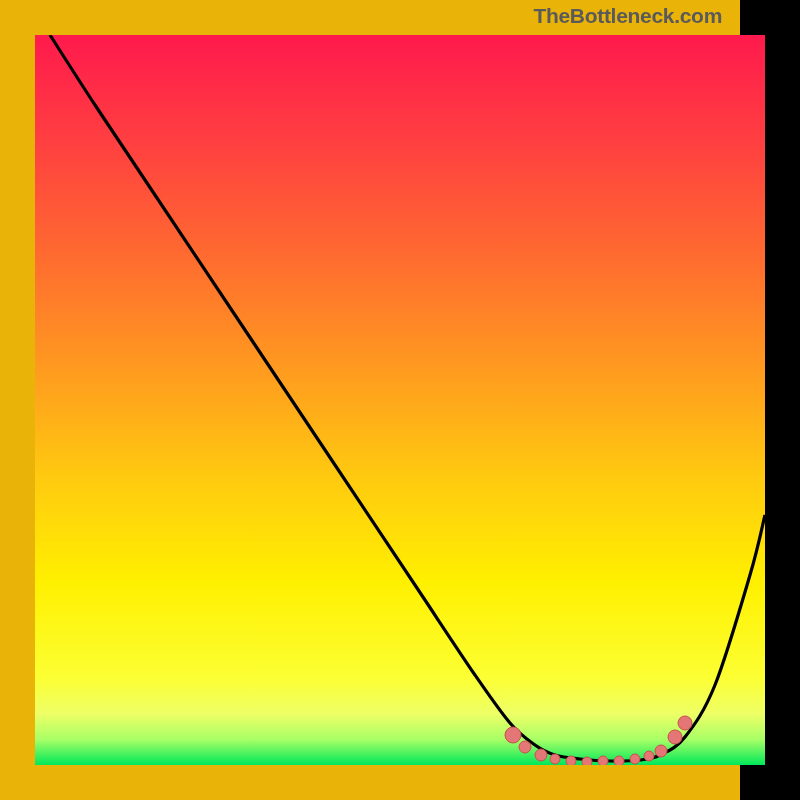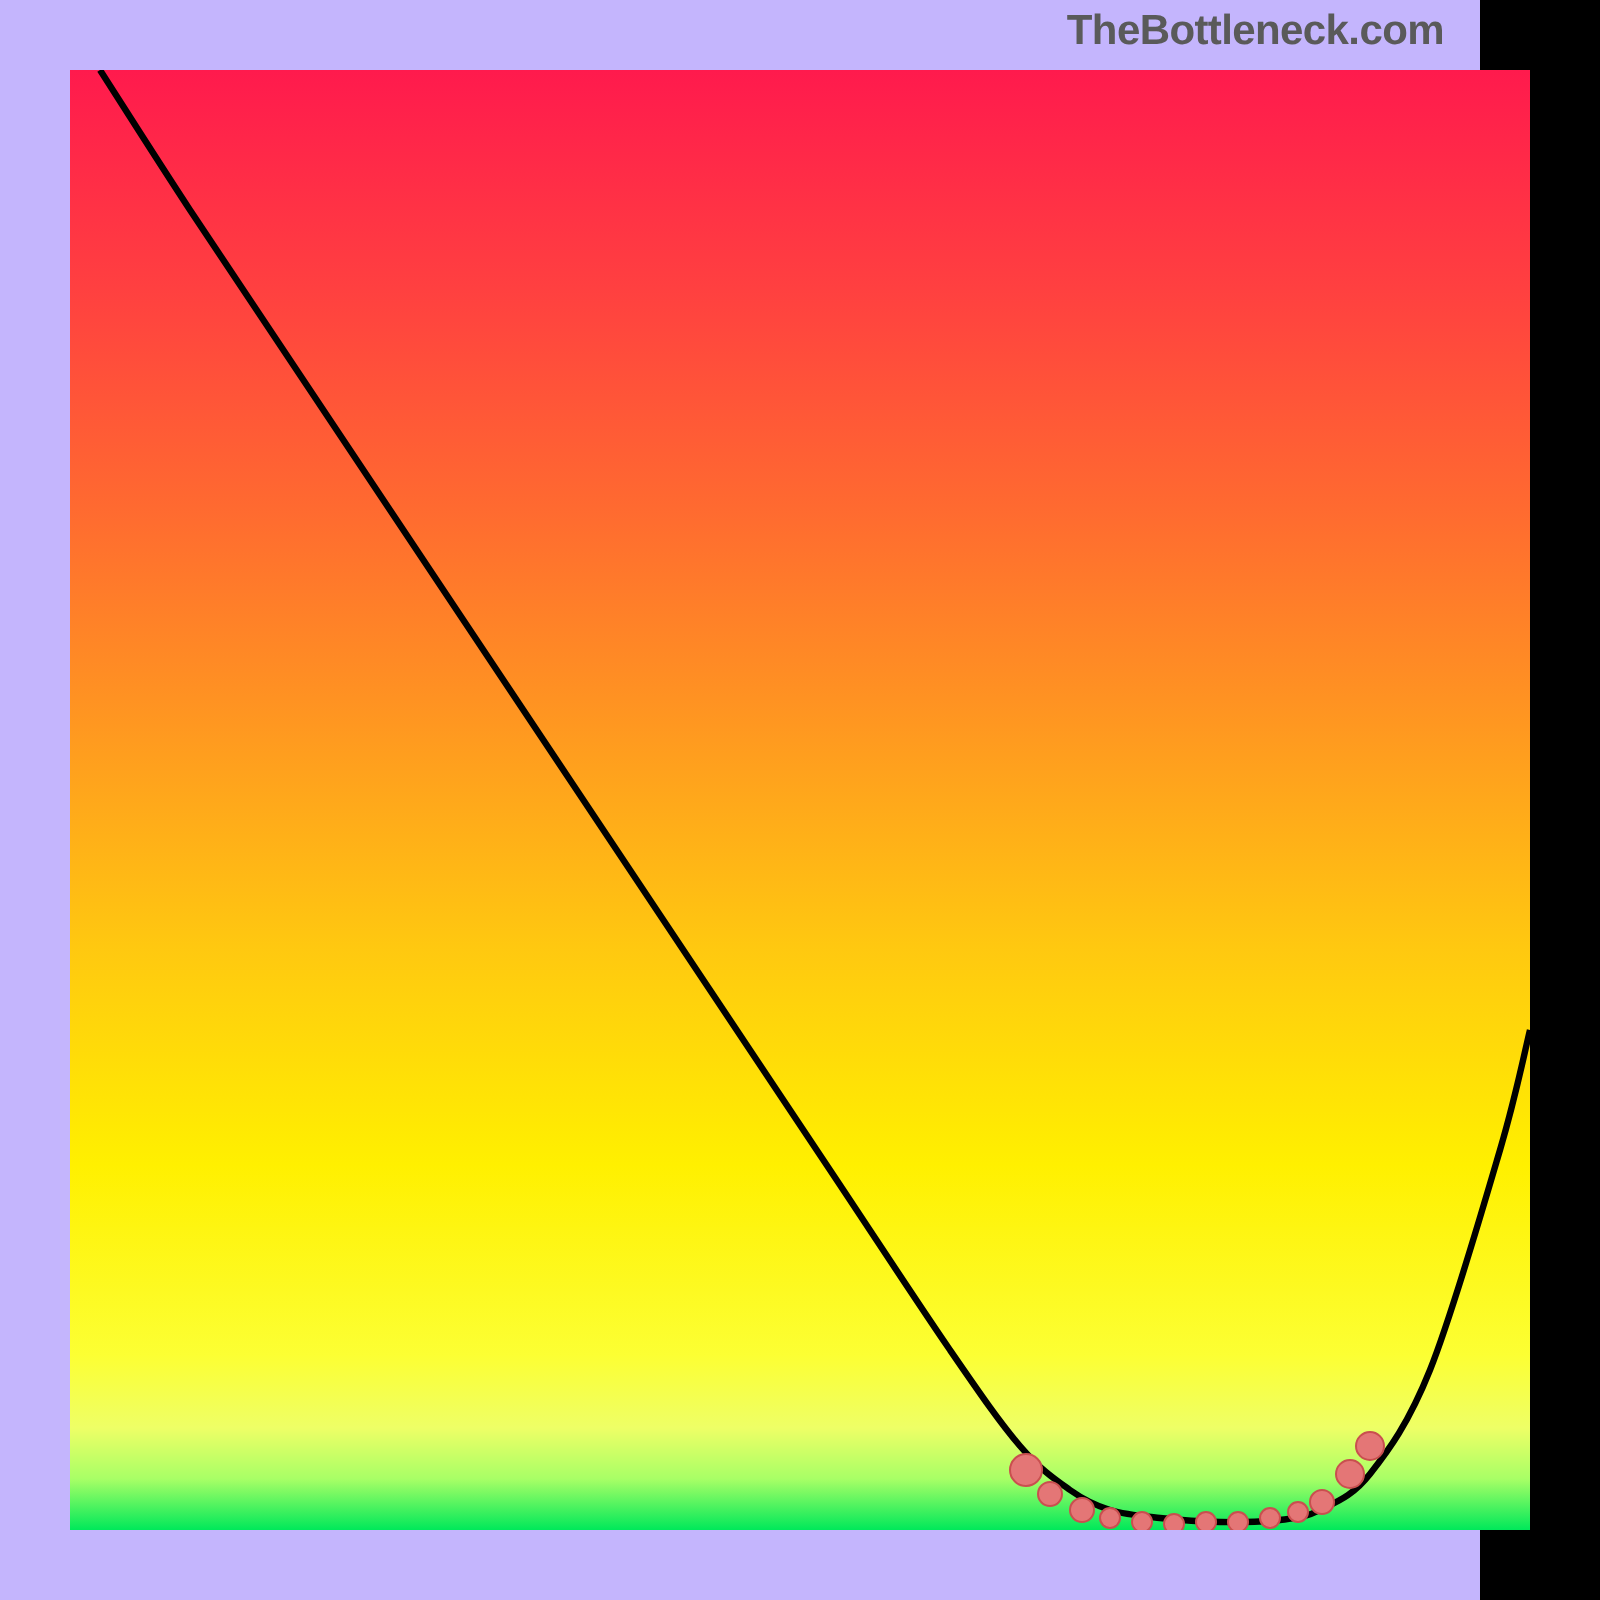--- a/index.html
+++ b/index.html
@@ -7,21 +7,21 @@
     padding: 0;
     width: 800px;
     height: 800px;
     background: #000000;
     overflow: hidden;
   }
   .outer {
     position: relative;
     width: 740px;
     height: 800px;
-    background: #c4b5fd;
+    background: #eab308;
   }
   .attribution {
     position: absolute;
     top: 4px;
     right: 18px;
     font-family: Arial, Helvetica, sans-serif;
     font-size: 21px;
     font-weight: bold;
     color: #5a5a5a;
     letter-spacing: -0.3px;

